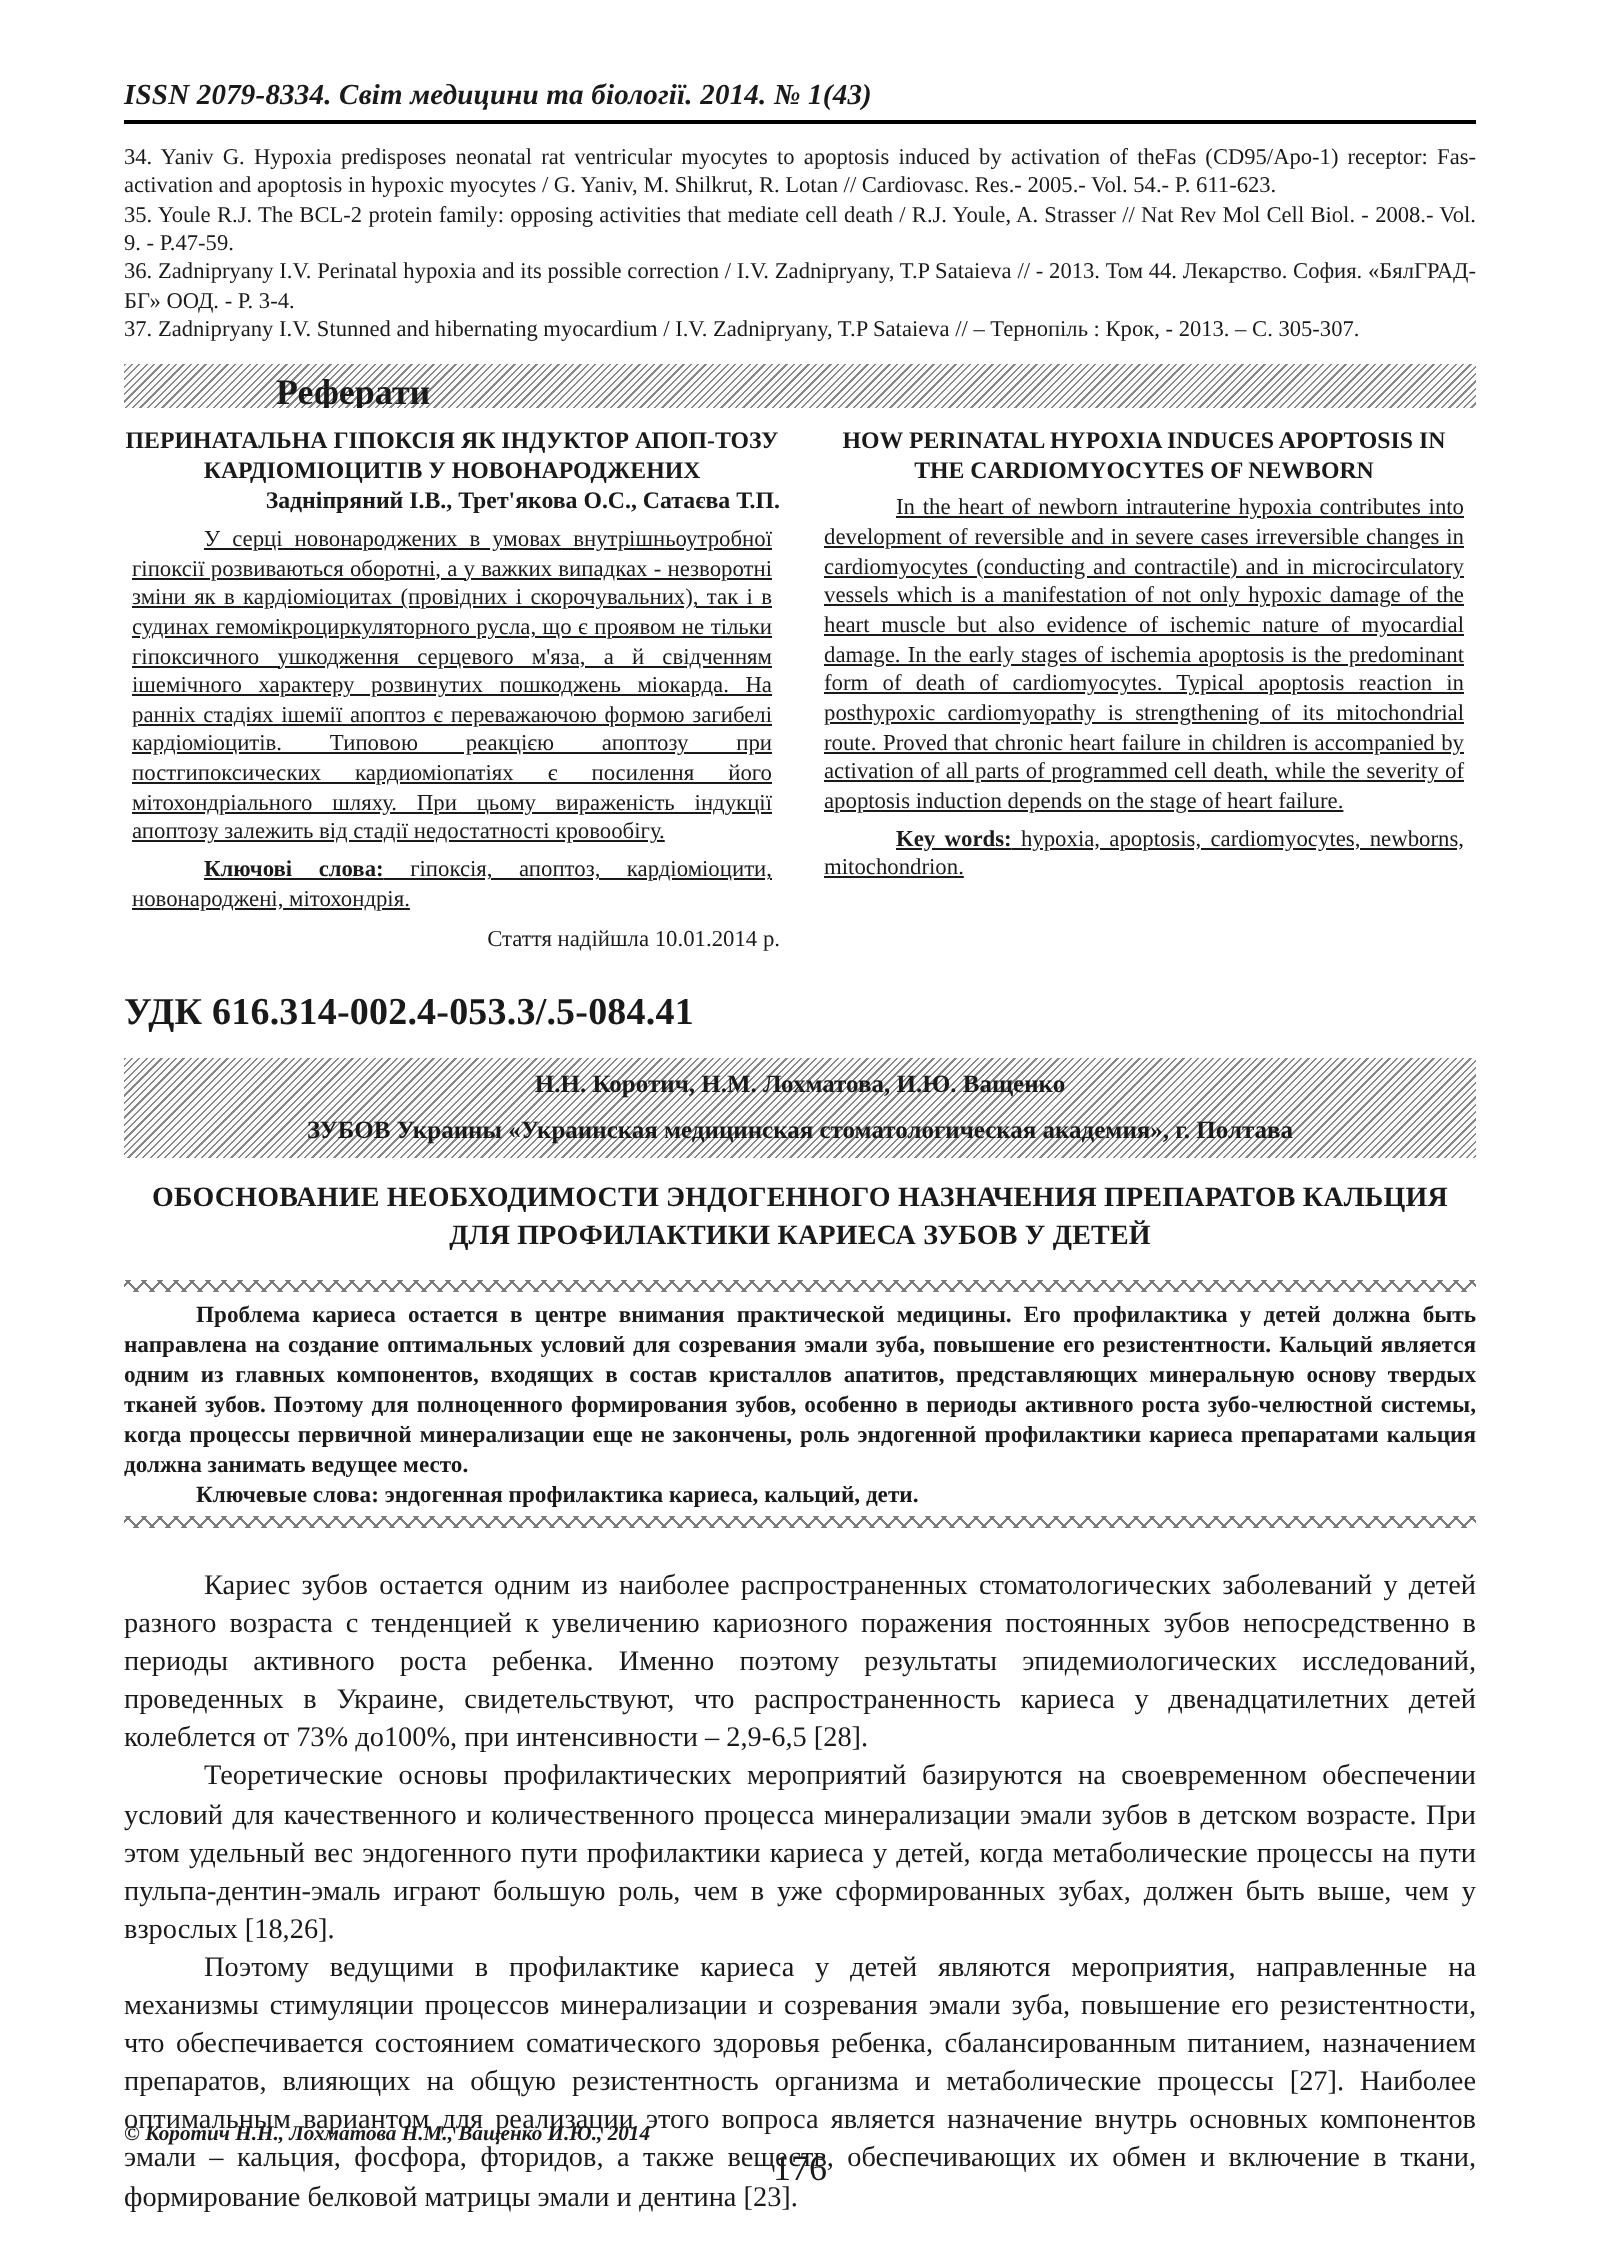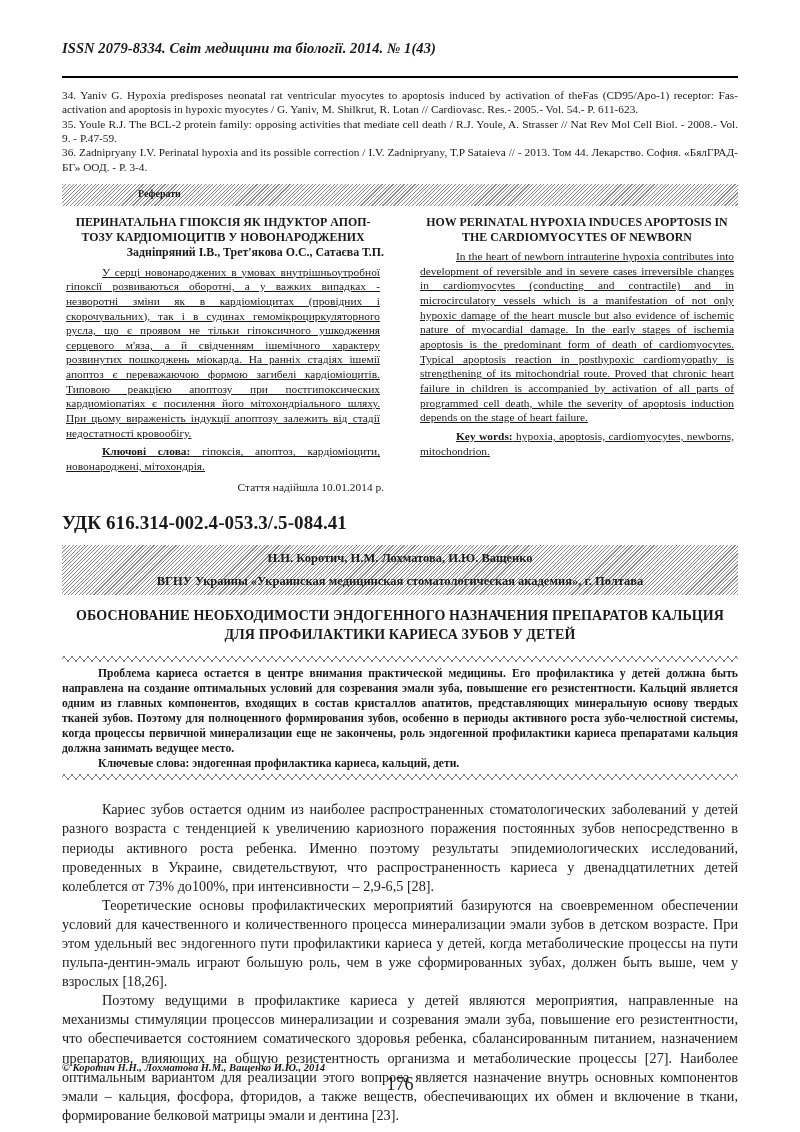--- a/index.html
+++ b/index.html
@@ -26,21 +26,21 @@
   
   .runhead {
     padding-top: 40px;
   }
   .runhead-text {
     font-family: "Liberation Serif", "DejaVu Serif", serif;
     font-style: italic;
     font-weight: bold;
     font-size: 14.5px;
     letter-spacing: 0.1px;
-    padding-bottom: 19px;
+    padding-bottom: 3px;
   }
   .runhead-rule {
     border-bottom: 2.2px solid #000;
     margin-bottom: 2px;
   }
 
   
   .refs {
     margin-top: 10px;
     font-size: 11.3px;
@@ -74,32 +74,32 @@
     padding: 0 4px;
   }
   .band-referati {
     margin-top: 10px;
     height: 22px;
   }
   .band-referati .band-inner {
     text-align: left;
     padding-left: 72px;
     padding-top: 3px;
-    font-size: 10px;
+    font-size: 18px;
   }
   .band-authors {
     margin-top: 11px;
     padding: 2px 0 3px 0;
   }
 
   
   .abs-cols {
     display: flex;
     margin-top: 9px;
-    gap: 32px;
+    gap: 18px;
   }
   .abs-col {
     width: 328px;
     font-size: 11.4px;
     line-height: 1.285;
     text-align: justify;
   }
   .abs-title {
     text-align: center;
     font-weight: bold;
@@ -228,20 +228,21 @@
 
   <div class="runhead">
     <div class="runhead-text">ISSN 2079-8334. Світ медицини та біології. 2014. № 1(43)</div>
     <div class="runhead-rule"></div>
   </div>
 
   <div class="refs">
     <p>34. Yaniv G. Hypoxia predisposes neonatal rat ventricular myocytes to apoptosis induced by activation of theFas (CD95/Apo-1) receptor: Fas- activation and apoptosis in hypoxic myocytes / G. Yaniv, M. Shilkrut, R. Lotan // Cardiovasc. Res.- 2005.- Vol. 54.- P. 611-623.</p>
     <p>35. Youle R.J. The BCL-2 protein family: opposing activities that mediate cell death / R.J. Youle, A. Strasser // Nat Rev Mol Cell Biol. - 2008.- Vol. 9. - P.47-59.</p>
     <p>36. Zadnipryany I.V. Perinatal hypoxia and its possible correction / I.V. Zadnipryany, T.P Sataieva // - 2013. Том 44. Лекарство. София. «БялГРАД-БГ» ООД. - Р. 3-4.</p>
+    <p>37. Zadnipryany I.V. Stunned and hibernating myocardium / I.V. Zadnipryany, T.P Sataieva // – Тернопіль : Крок, - 2013. – С. 305-307.</p>
   </div>
 
   <div class="band band-referati">
     <div class="band-inner">
       <span>Реферати</span>
     </div>
   </div>
 
   <div class="abs-cols">
 
@@ -265,21 +266,21 @@
 
   </div>
 
   <div class="udc">УДК 616.314-002.4-053.3/.5-084.41</div>
 
   <div class="band band-authors">
     <div class="band-inner">
       <span>Н.Н. Коротич, Н.М. Лохматова, И.Ю. Ващенко</span>
     </div>
     <div class="band-inner">
-      <span>ВГНУ Украины «Украинская медицинская стоматологическая академия», г. Полтава</span>
+      <span>ЗУБОВ Украины «Украинская медицинская стоматологическая академия», г. Полтава</span>
     </div>
   </div>
 
   <div class="art-title">ОБОСНОВАНИЕ НЕОБХОДИМОСТИ ЭНДОГЕННОГО НАЗНАЧЕНИЯ ПРЕПАРАТОВ КАЛЬЦИЯ ДЛЯ ПРОФИЛАКТИКИ КАРИЕСА ЗУБОВ У ДЕТЕЙ</div>
 
   <div class="zig zig-top"></div>
   <div class="ru-abstract">
     <p>Проблема кариеса остается в центре внимания практической медицины. Его профилактика у детей должна быть направлена на создание оптимальных условий для созревания эмали зуба, повышение его резистентности. Кальций является одним из главных компонентов, входящих в состав кристаллов апатитов, представляющих минеральную основу твердых тканей зубов. Поэтому для полноценного формирования зубов, особенно в периоды активного роста зубо-челюстной системы, когда процессы первичной минерализации еще не закончены, роль эндогенной профилактики кариеса препаратами кальция должна занимать ведущее место.</p>
     <p><b>Ключевые слова</b><span>: эндогенная профилактика кариеса, кальций, дети.</span></p>
   </div>

